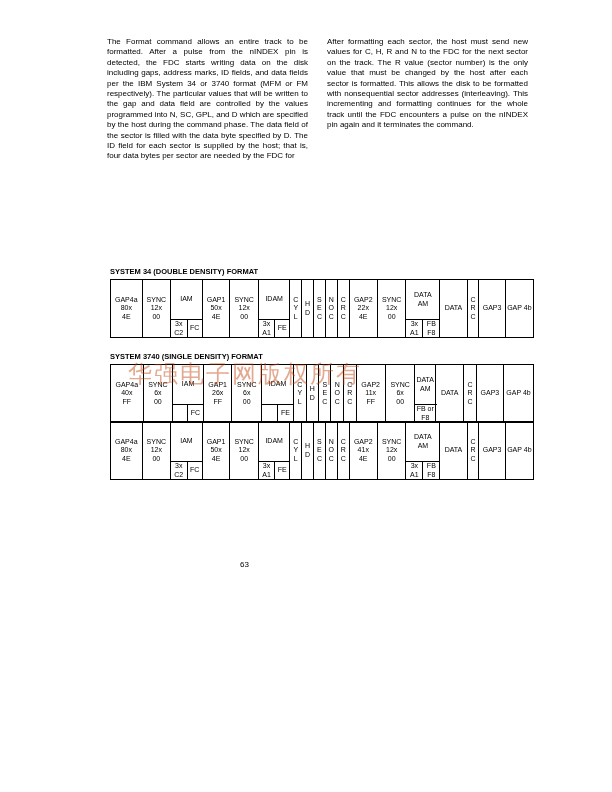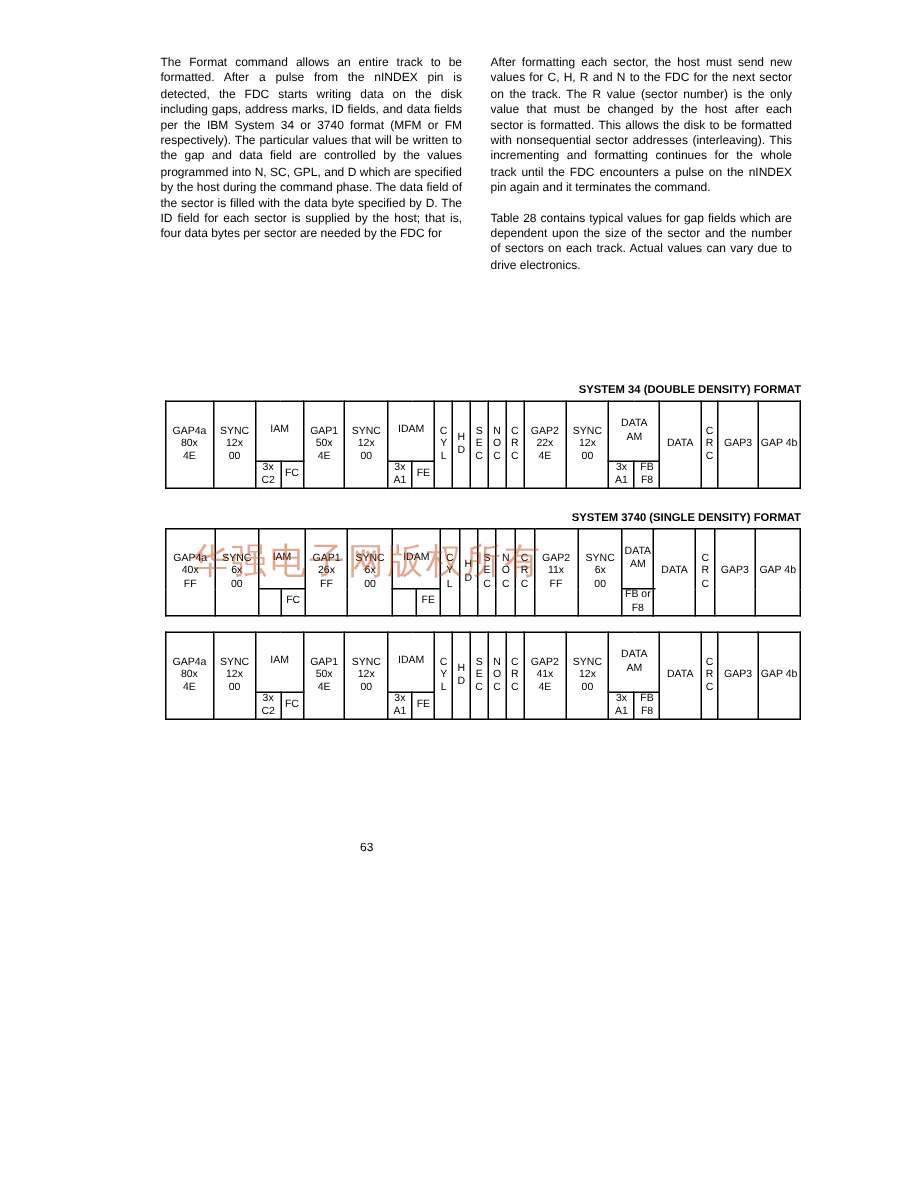--- a/index.html
+++ b/index.html
@@ -31,22 +31,22 @@
     position:absolute; top:234px; left:0; width:612px;
     text-align:center; font-weight:bold; font-size:8px;
   }
 
   .table-block { position:absolute; left:110px; width:424px; }
   .tb-1 { top:251px; }
   .tb-2 { top:336px; }
   .tb-3 { top:421px; }
 
   .table-title {
-    text-align:right; font-weight:bold; font-size:7.5px;
-    margin:4px 0 3px 0;
+    text-align:left; font-weight:bold; font-size:7.5px;
+    margin:16px 0 3px 0;
   }
   table.fmt {
     border-collapse:collapse;
     margin:0 auto;
     font-size:7px;
     line-height:8.5px;
   }
   table.fmt td {
     border:1px solid #000;
     text-align:center;
@@ -73,21 +73,20 @@
 <body>
 
 <div class="page">
 
   <div class="col col-left">
     <p>The Format command allows an entire track to be formatted.  After a pulse from the nINDEX pin is detected, the FDC starts writing data on the disk including gaps, address marks, ID fields, and data fields per the IBM System 34 or 3740 format (MFM or FM respectively).  The particular values that will be written to the gap and data field are controlled by the values programmed into N, SC, GPL, and D which are specified by the host during the command phase.  The data field of the sector is filled with the data byte specified by D.  The ID field for each sector is supplied by the host; that is, four data bytes per sector are needed by the FDC for</p>
   </div>
 
   <div class="col col-right">
     <p>After formatting each sector, the host must send new values for C, H, R and N to the FDC for the next sector on the track.  The R value (sector number) is the only value that must be changed by the host after each sector is formatted.  This allows the disk to be formatted with nonsequential sector addresses (interleaving). This incrementing and formatting continues for the whole track until the FDC encounters a pulse on the nINDEX pin again and it terminates the command.</p>
-    <p class="para-gap">Table 28 contains typical values for gap fields which are dependent upon the size of the sector and the number of sectors on each track. Actual values can vary due to drive electronics.</p>
   </div>
 
 
   <div class="table-block tb-1">
     <div class="table-title">SYSTEM 34 (DOUBLE DENSITY) FORMAT</div>
     <table class="fmt">
         <tbody>
           <tr class="main-row">
             <td rowspan="2" style="width: 32px;">GAP4a<br>80x<br>4E</td>
             <td rowspan="2" style="width: 29px;">SYNC<br>12x<br>00</td>

